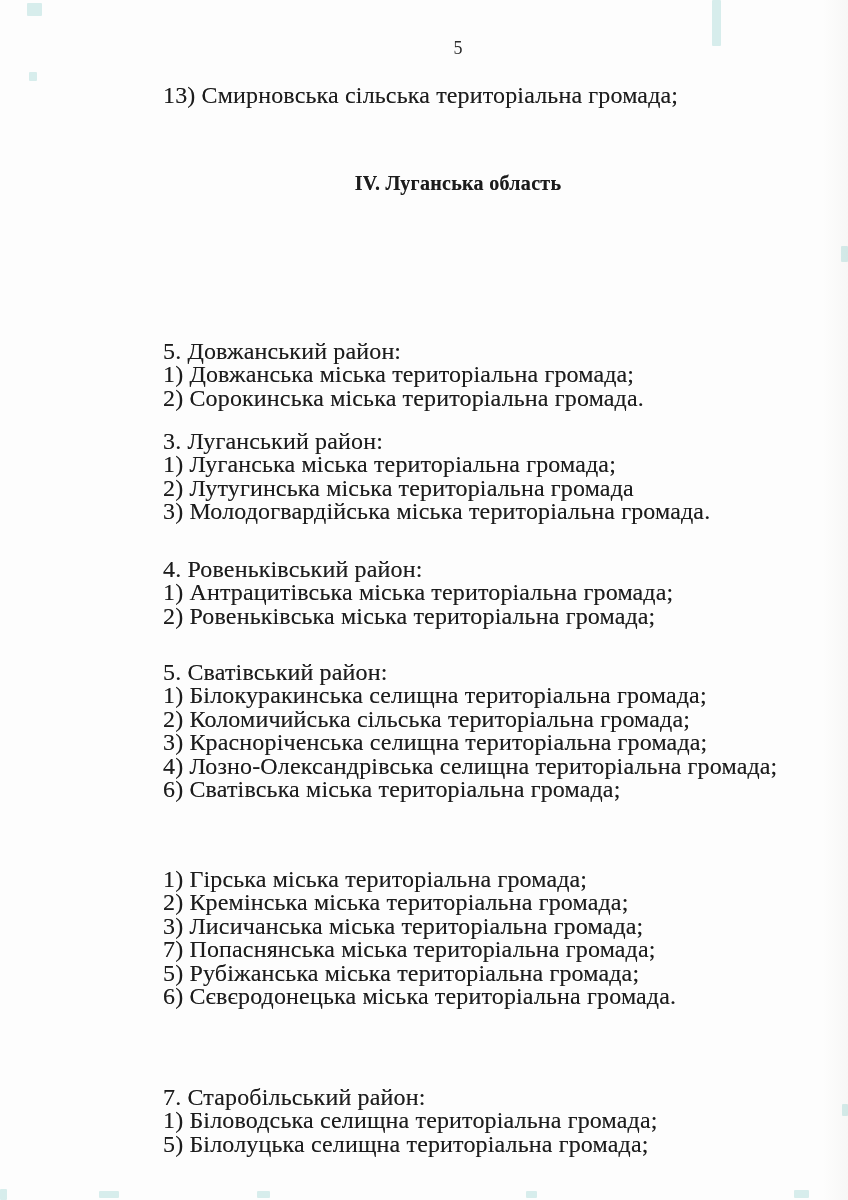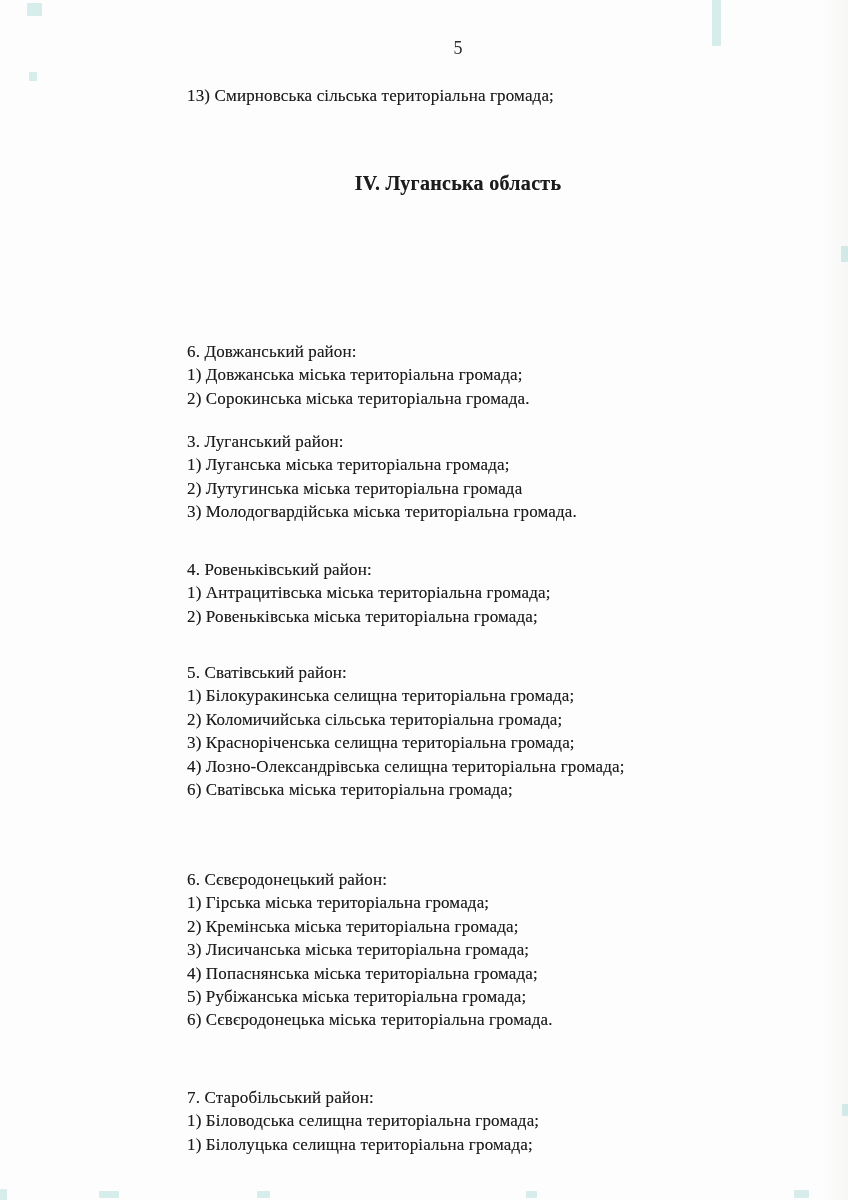--- a/index.html
+++ b/index.html
@@ -13,23 +13,22 @@
   .page{
     position:relative;width:848px;height:1200px;
     background:linear-gradient(90deg,#fdfdfd 0 97%, #f7f7f6 100%);
   }
   .page-number{
     position:absolute;top:38px;left:0;width:916px;
     text-align:center;font-size:18px;color:#2a2a2a;
   }
   .blk{
     position:absolute;left:163px;width:660px;
-    font-size:17px;line-height:23.4px;letter-spacing:0.15px;
+    font-size:24px;line-height:23.4px;letter-spacing:0.15px;
     text-shadow:0 0 0.5px rgba(20,20,20,0.45);
-    margin-left:24px;
   }
   .line{white-space:nowrap;}
   .heading-blk{
     position:absolute;left:58px;width:800px;text-align:center;
     font-weight:bold;font-size:20px;line-height:23.4px;letter-spacing:0.3px;
     text-shadow:0 0 0.6px rgba(20,20,20,0.55);
   }
   .b-intro{top:84px}
   .b-head{top:172px}
   .b-s0{top:220px}
@@ -49,21 +48,21 @@
   <div class="page-number">5</div>
 
   <div class="blk b-intro">
     <div class="line">13) Смирновська сільська територіальна громада;</div>
   </div>
 
   <div class="heading-blk b-head">IV. Луганська область</div>
 
 
   <div class="blk b-s1">
-    <div class="line">6. Довжанський район:</div>
+    <div class="line">5. Довжанський район:</div>
     <div class="line">1) Довжанська міська територіальна громада;</div>
     <div class="line">2) Сорокинська міська територіальна громада.</div>
   </div>
 
   <div class="blk b-s2">
     <div class="line">3. Луганський район:</div>
     <div class="line">1) Луганська міська територіальна громада;</div>
     <div class="line">2) Лутугинська міська територіальна громада</div>
     <div class="line">3) Молодогвардійська міська територіальна громада.</div>
   </div>
@@ -77,33 +76,32 @@
   <div class="blk b-s4">
     <div class="line">5. Сватівський район:</div>
     <div class="line">1) Білокуракинська селищна територіальна громада;</div>
     <div class="line">2) Коломичийська сільська територіальна громада;</div>
     <div class="line">3) Красноріченська селищна територіальна громада;</div>
     <div class="line">4) Лозно-Олександрівська селищна територіальна громада;</div>
     <div class="line">6) Сватівська міська територіальна громада;</div>
   </div>
 
   <div class="blk b-s5">
-    <div class="line">6. Сєвєродонецький район:</div>
     <div class="line">1) Гірська міська територіальна громада;</div>
     <div class="line">2) Кремінська міська територіальна громада;</div>
     <div class="line">3) Лисичанська міська територіальна громада;</div>
-    <div class="line">4) Попаснянська міська територіальна громада;</div>
+    <div class="line">7) Попаснянська міська територіальна громада;</div>
     <div class="line">5) Рубіжанська міська територіальна громада;</div>
     <div class="line">6) Сєвєродонецька міська територіальна громада.</div>
   </div>
 
   <div class="blk b-s6">
     <div class="line">7. Старобільський район:</div>
     <div class="line">1) Біловодська селищна територіальна громада;</div>
-    <div class="line">1) Білолуцька селищна територіальна громада;</div>
+    <div class="line">5) Білолуцька селищна територіальна громада;</div>
   </div>
 
   <div id="scan-marks">
       <div class="mark" style="left: 27px; top: 3px; width: 15px; height: 13px; background: rgb(47, 166, 160);"></div>
       <div class="mark" style="left: 712px; top: 0px; width: 9px; height: 46px; background: rgb(47, 166, 160);"></div>
       <div class="mark" style="left: 29px; top: 72px; width: 8px; height: 9px; background: rgb(47, 166, 160);"></div>
       <div class="mark" style="left: 841px; top: 246px; width: 7px; height: 16px; background: rgb(47, 166, 160);"></div>
       <div class="mark" style="left: 842px; top: 1104px; width: 6px; height: 12px; background: rgb(47, 166, 160);"></div>
       <div class="mark" style="left: 0px; top: 1189px; width: 7px; height: 11px; background: rgb(47, 166, 160);"></div>
       <div class="mark" style="left: 99px; top: 1191px; width: 20px; height: 7px; background: rgb(47, 166, 160);"></div>

